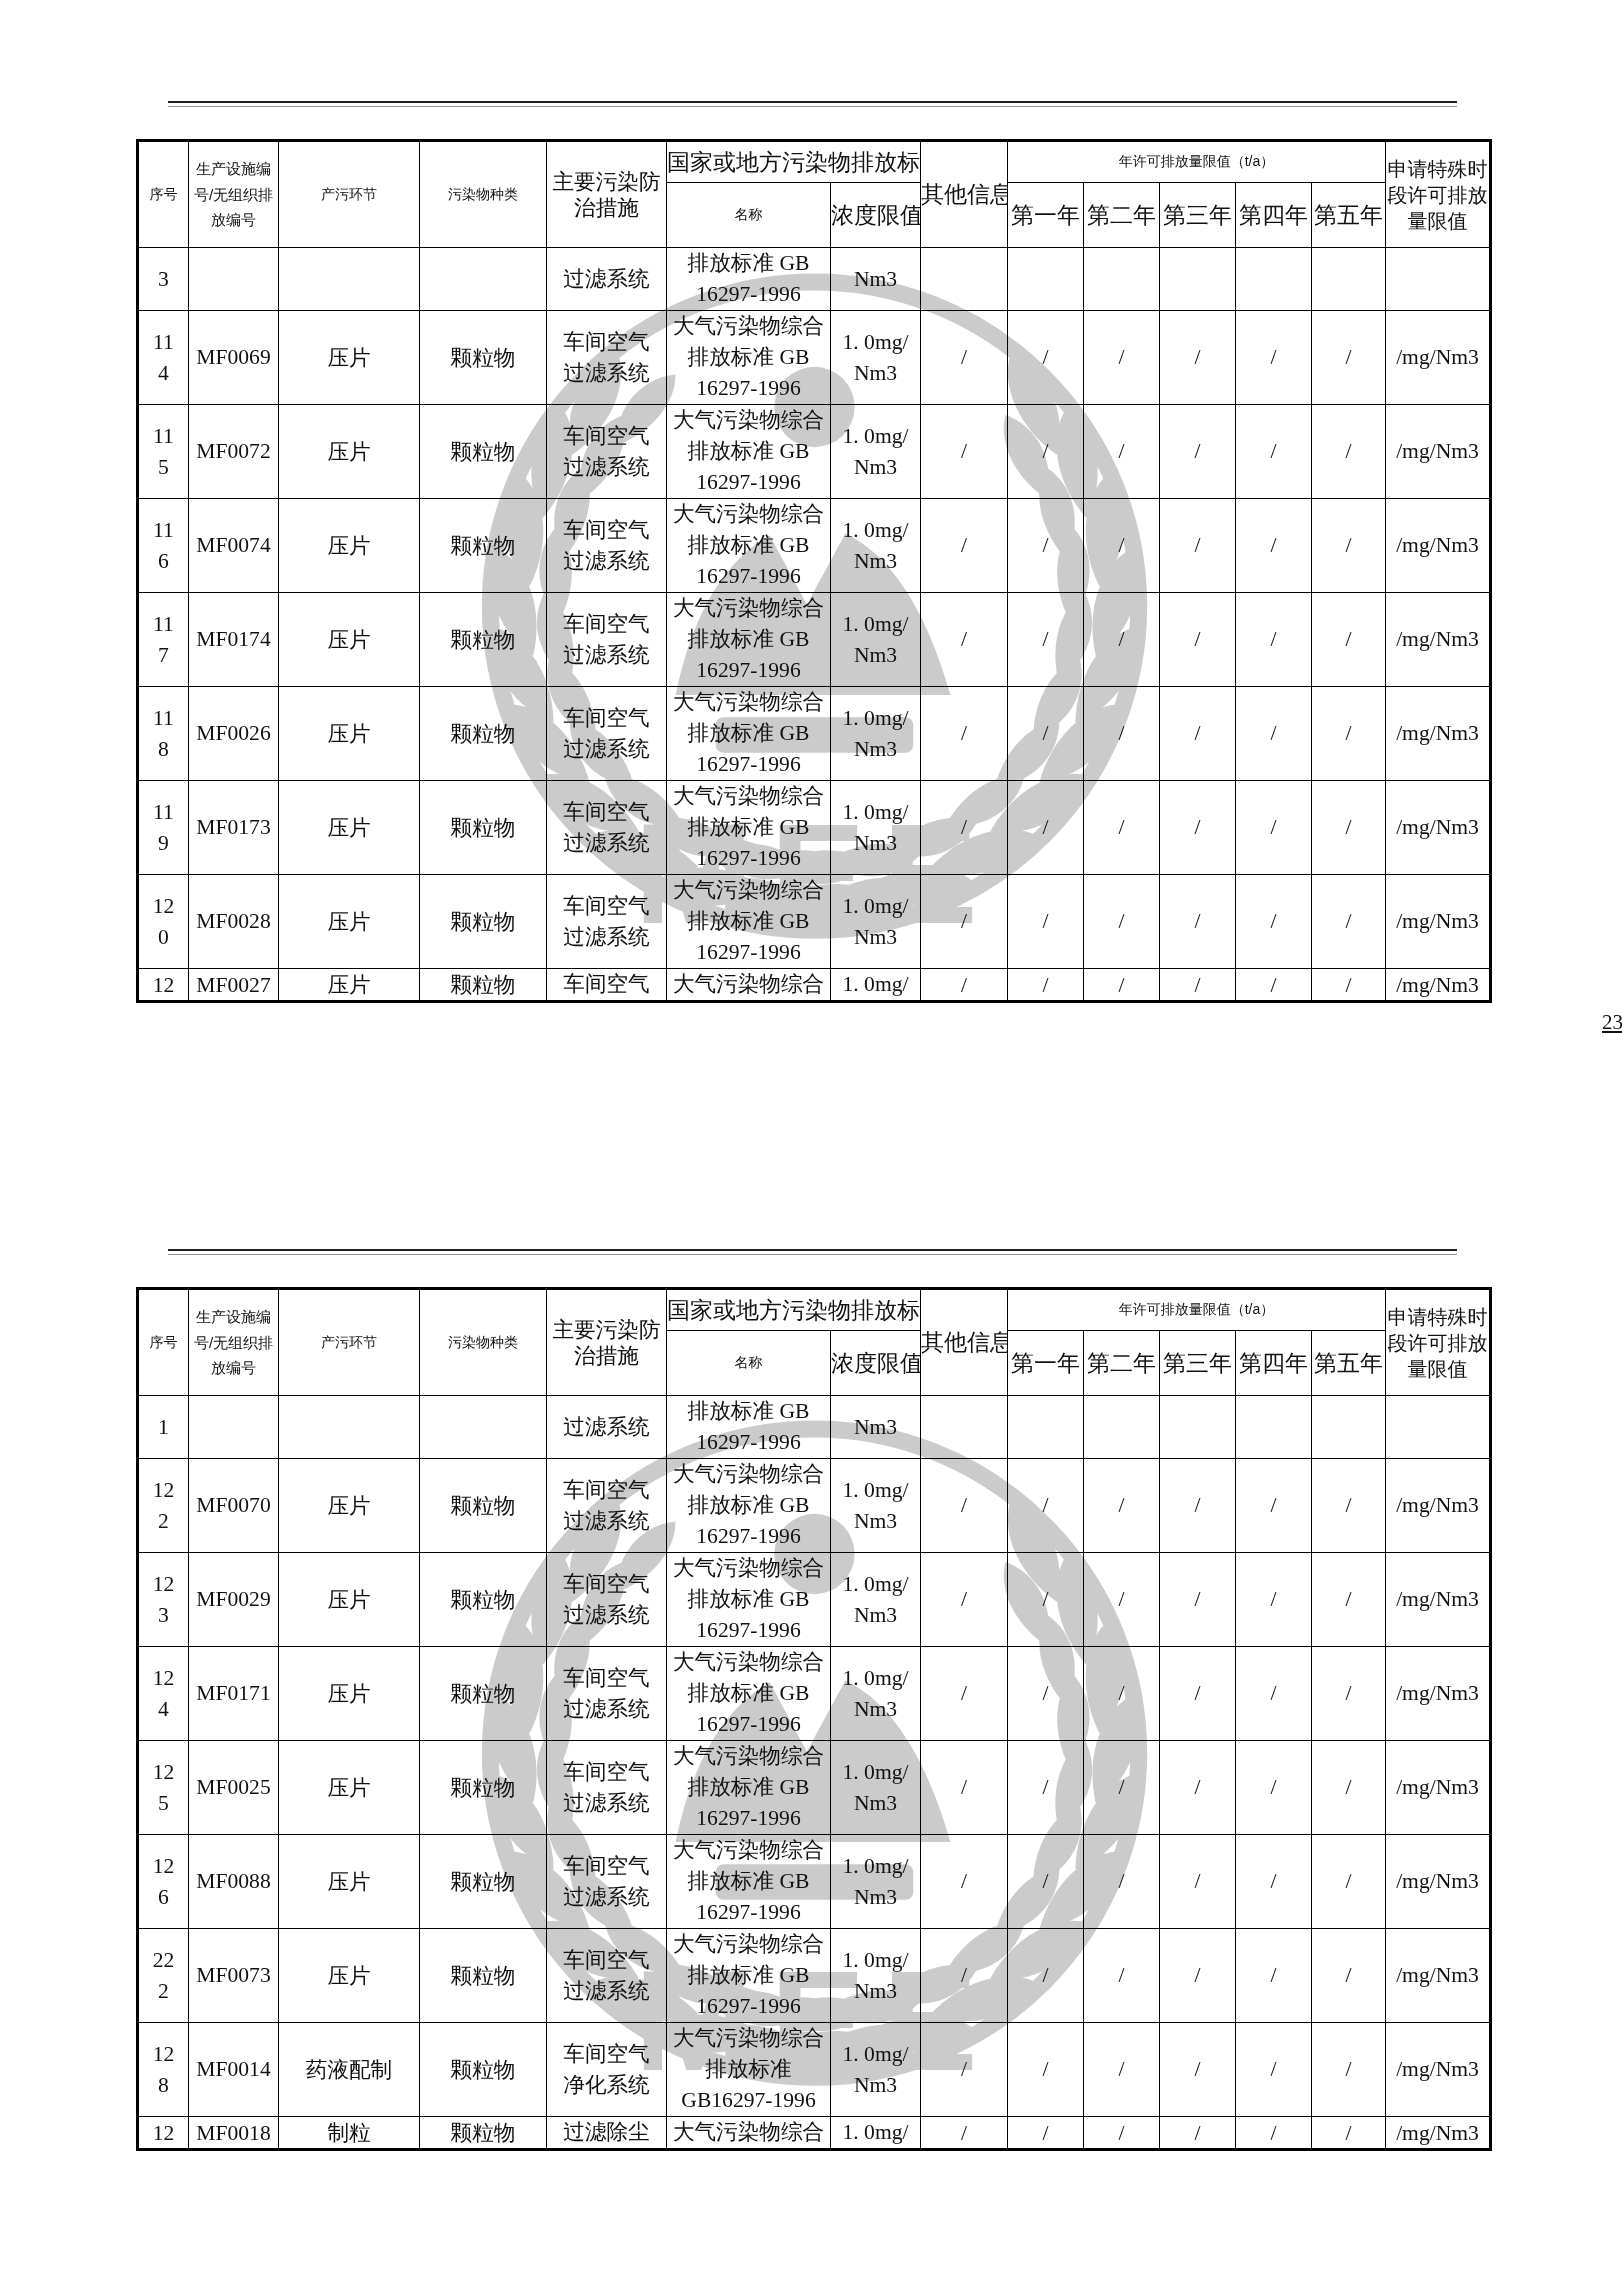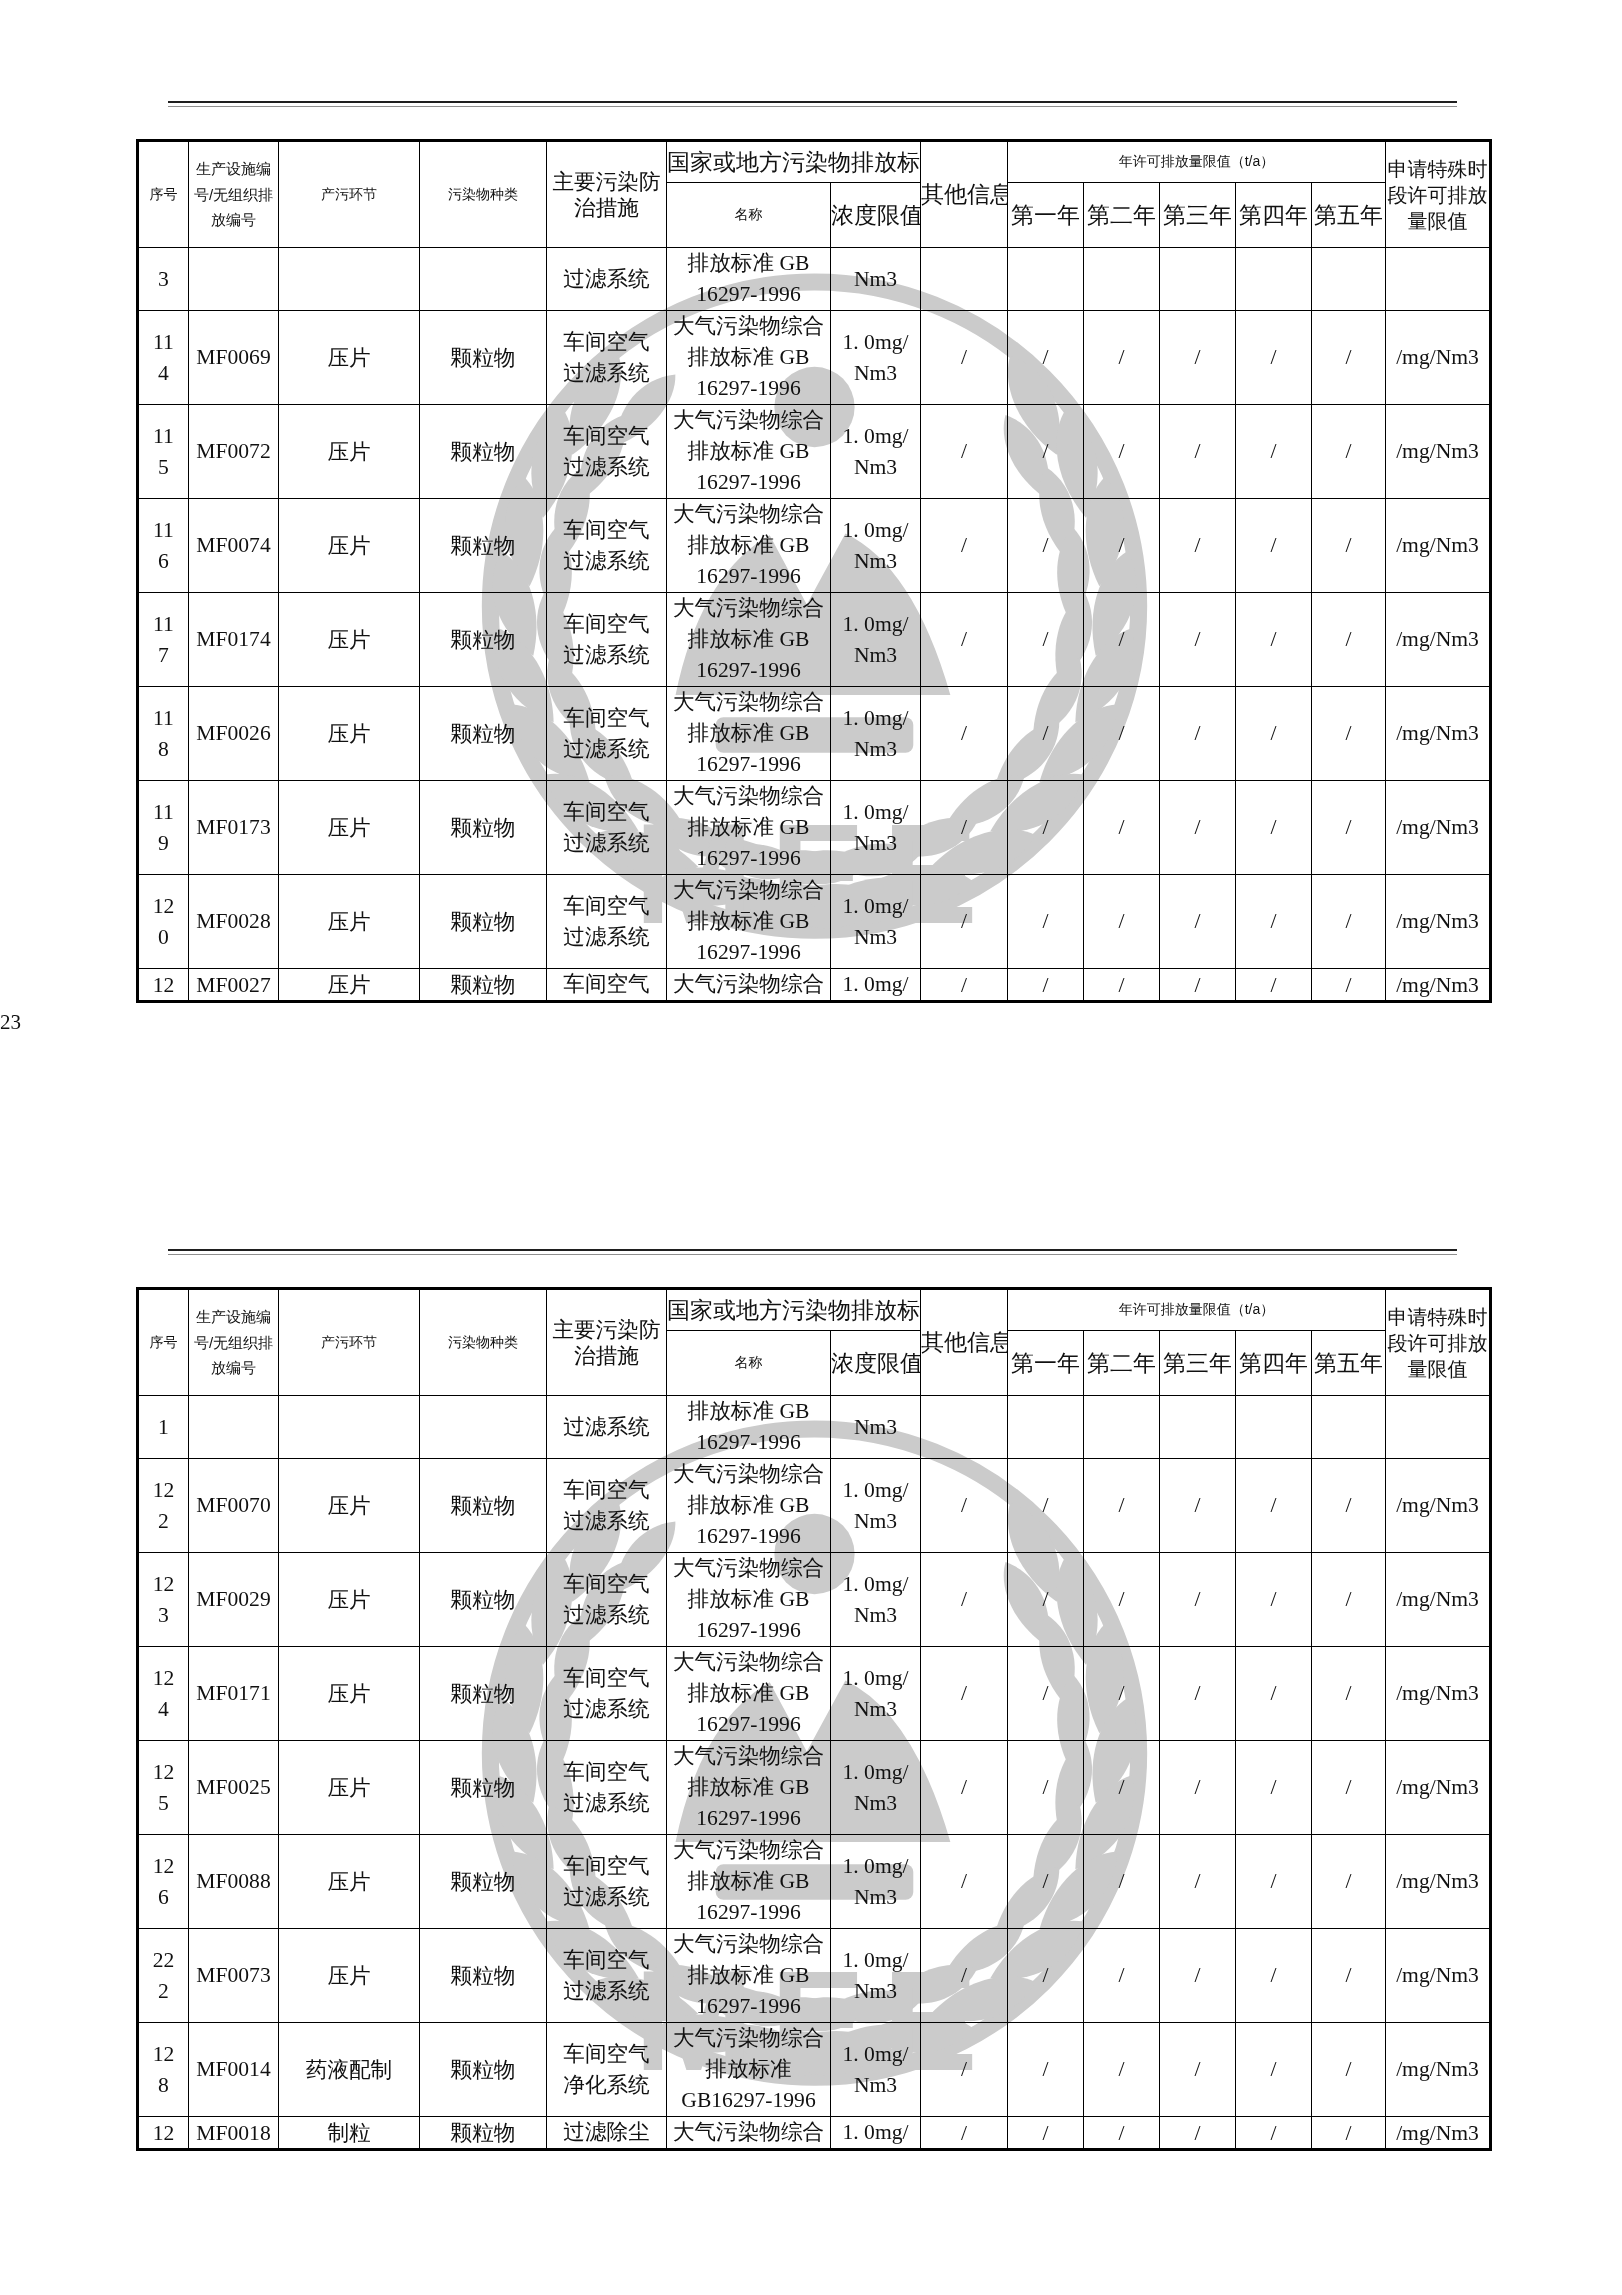--- a/index.html
+++ b/index.html
@@ -19,21 +19,21 @@
   .th-std,.th-limit,.th-other,.th-year{white-space:nowrap;font-size:23px;}
   .th-device{font-size:15px;line-height:25.5px;word-break:break-all;padding:0 1.5px;}
   .th-measure{font-size:21.6px;line-height:26px;word-break:break-all;padding:0 7.7px;}
   .th-special{font-size:20px;line-height:26px;word-break:break-all;padding:0 1.5px;margin-top:21px;}
   tbody td{font-size:21.6px;}
   tr.full{height:91px;} tr.lead{height:63px;} tr.tail{height:32px;}
   .ln{line-height:31px;}
   tr.lead td{line-height:31px;}
   tr.tail td{line-height:28px;white-space:nowrap;}
   td.seq .wrapnum{display:inline-block;width:26px;word-break:break-all;line-height:31px;vertical-align:middle;}
-  .pagenum{position:absolute;top:1010px;left:0;width:100%;text-align:left;font-size:21px;}
+  .pagenum{position:absolute;top:1010px;left:0;width:100%;text-align:right;font-size:21px;text-decoration:underline;}
 </style>
 </head>
 <body>
 
 <div class="page p1">
   <div class="top-rule"></div>
   <svg class="wm" viewBox="0 0 960 950">
       <circle cx="480" cy="470" r="420" fill="none" stroke="#cbcbcb" stroke-width="22"></circle>
       <path d="M0,0 C18,-26 52,-32 82,-16 C54,8 20,12 0,0 Z" fill="#cbcbcb" transform="rotate(38 480 470) translate(480 58) rotate(38) scale(1.7 1.7)"></path>
       <path d="M0,0 C18,-26 52,-32 82,-16 C54,8 20,12 0,0 Z" fill="#cbcbcb" transform="rotate(45 480 470) translate(480 120) rotate(30) scale(1.45 1.45)"></path>

